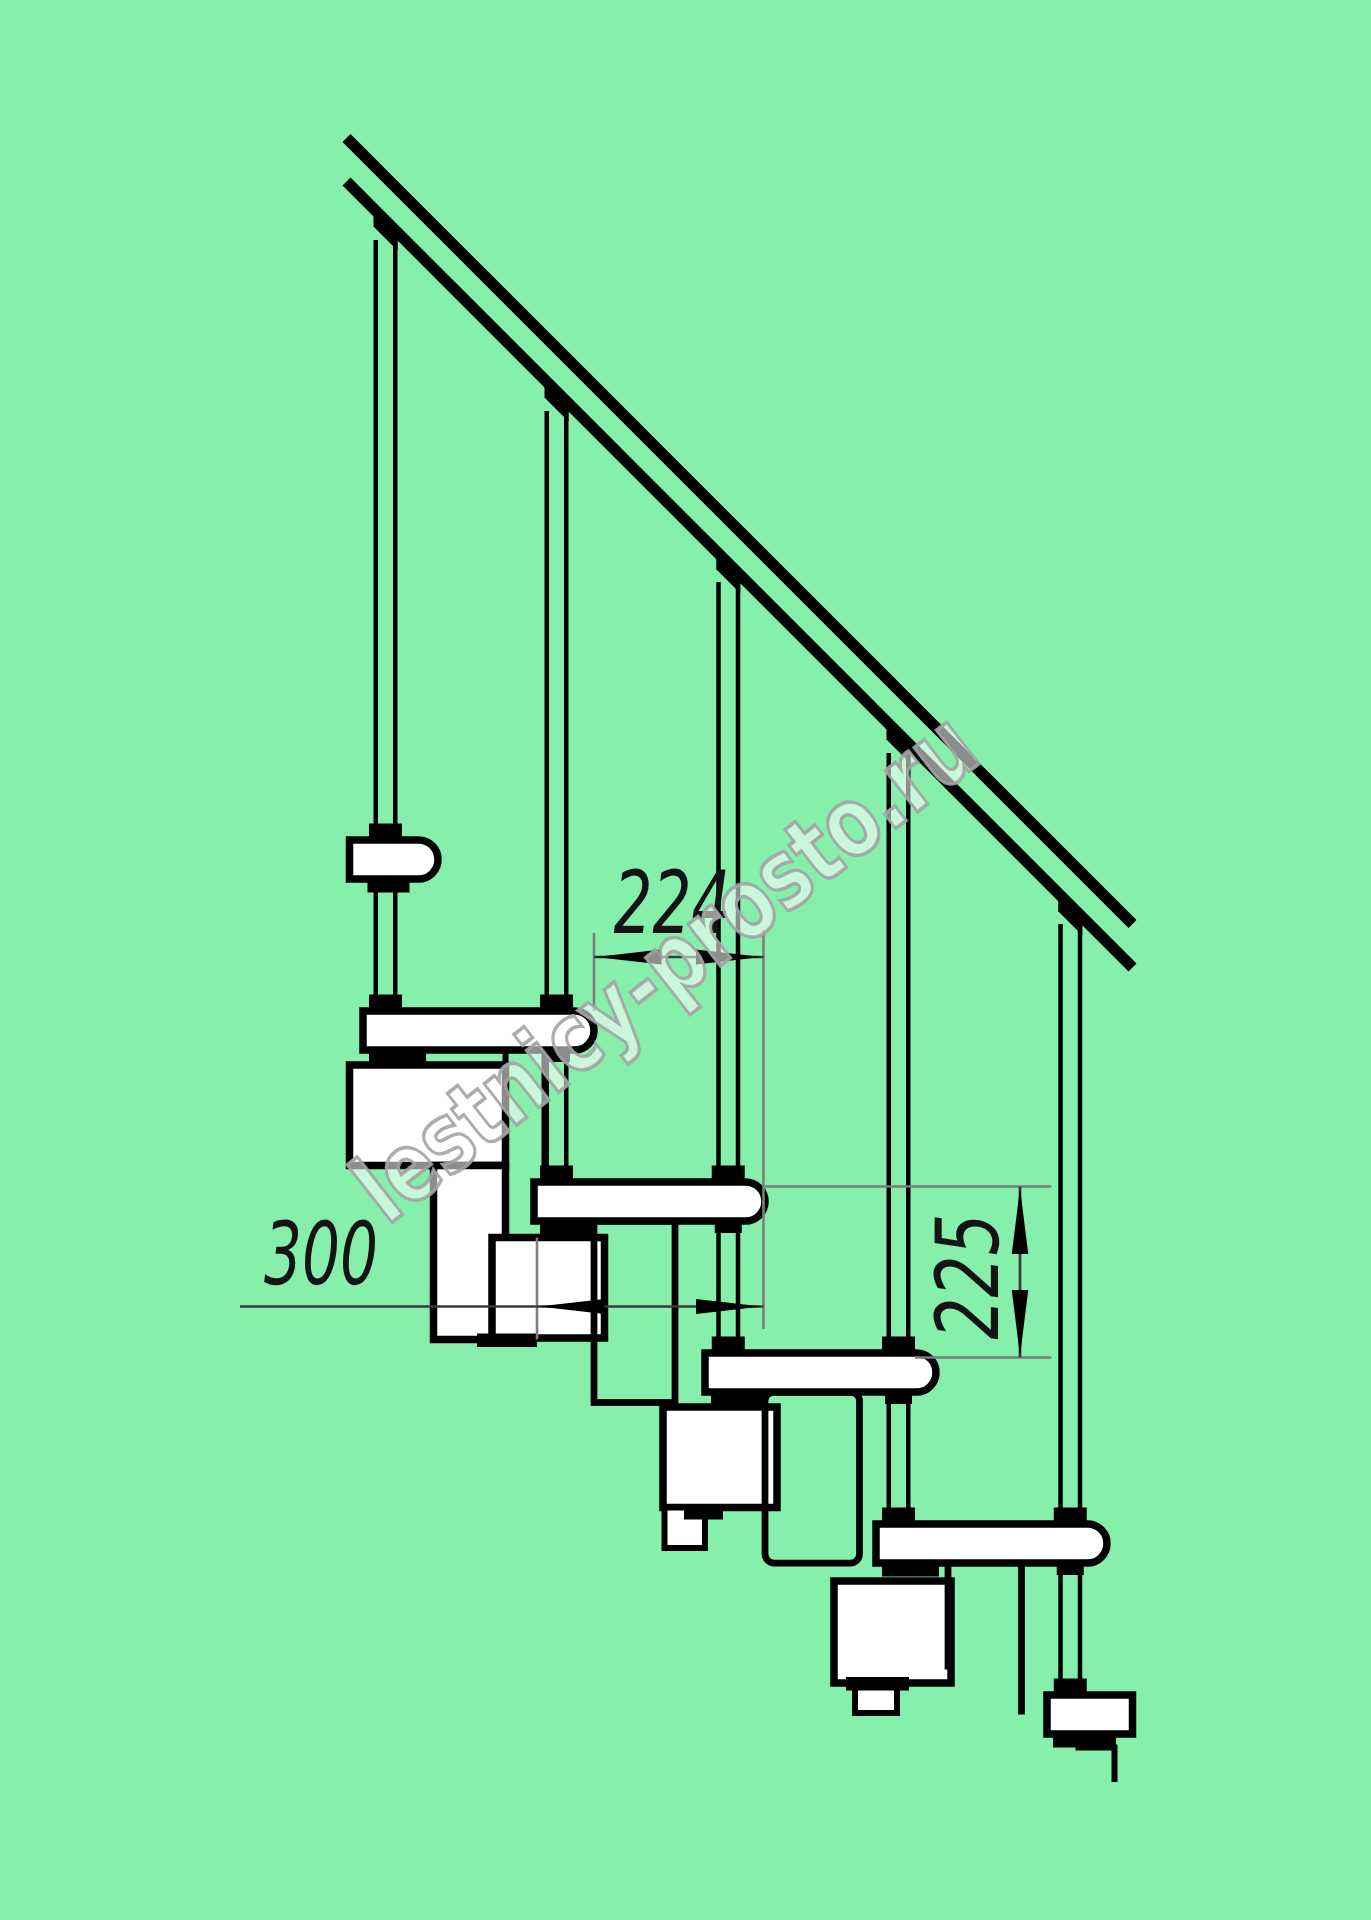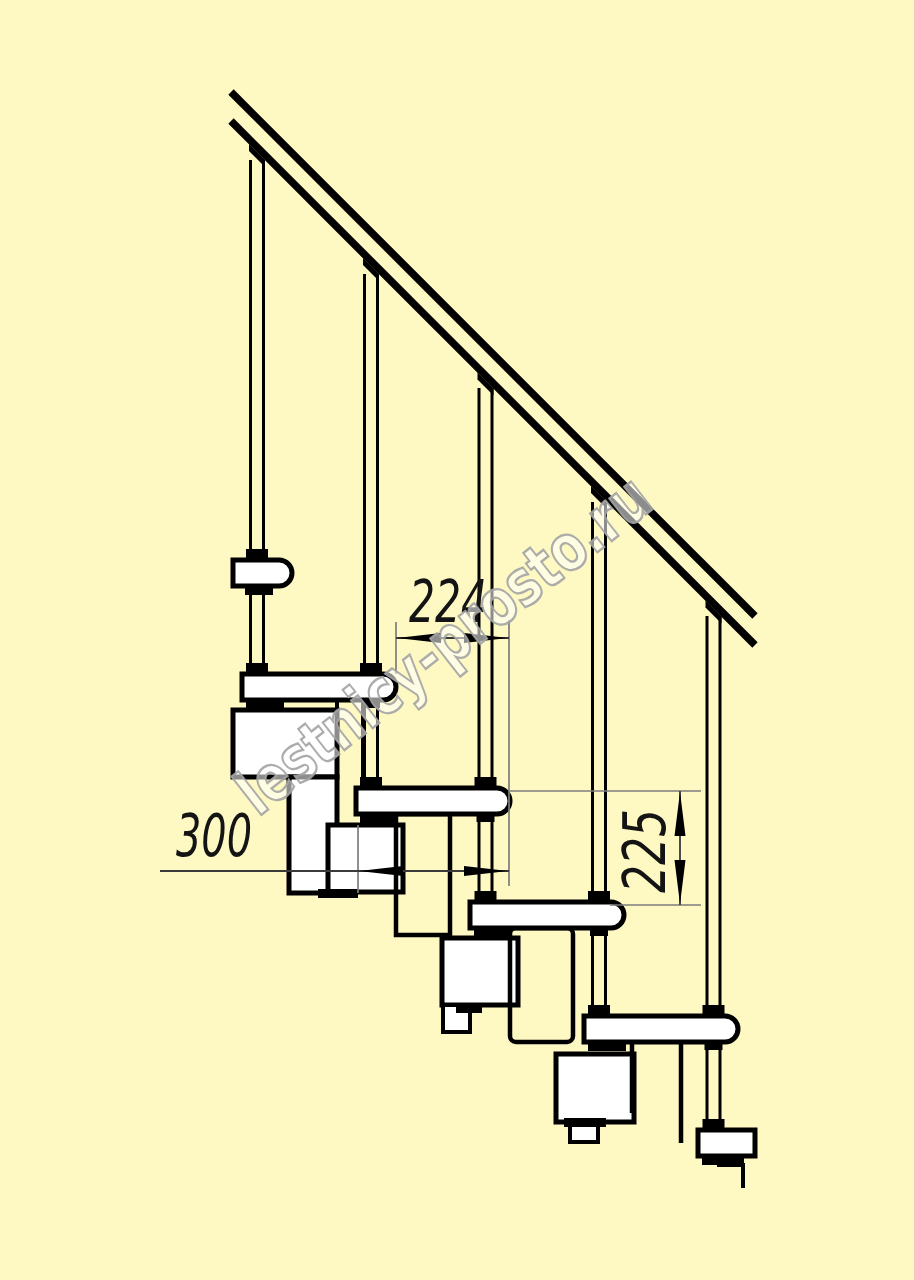--- a/index.html
+++ b/index.html
@@ -5,21 +5,21 @@
   html, body {
     margin: 0;
     padding: 0;
     background: #ffffff;
     font-family: "DejaVu Sans", sans-serif;
   }
   .canvas {
     position: relative;
     width: 914px;
     height: 1280px;
-    background: #fef9c3;
+    background: #86efac;
     overflow: hidden;
   }
   svg { display: block; }
   .outline       { stroke: #000000; fill: none; }
   .outline-fill  { stroke: #000000; fill: #ffffff; }
   .solid         { fill: #000000; stroke: none; }
   .dim-line      { stroke: #3a3a3a; stroke-width: 1.8; fill: none; }
   .ext-line      { stroke: #7d7d7d; stroke-width: 1.7; fill: none; }
   .dim-text {
     font-family: "DejaVu Sans", sans-serif;

